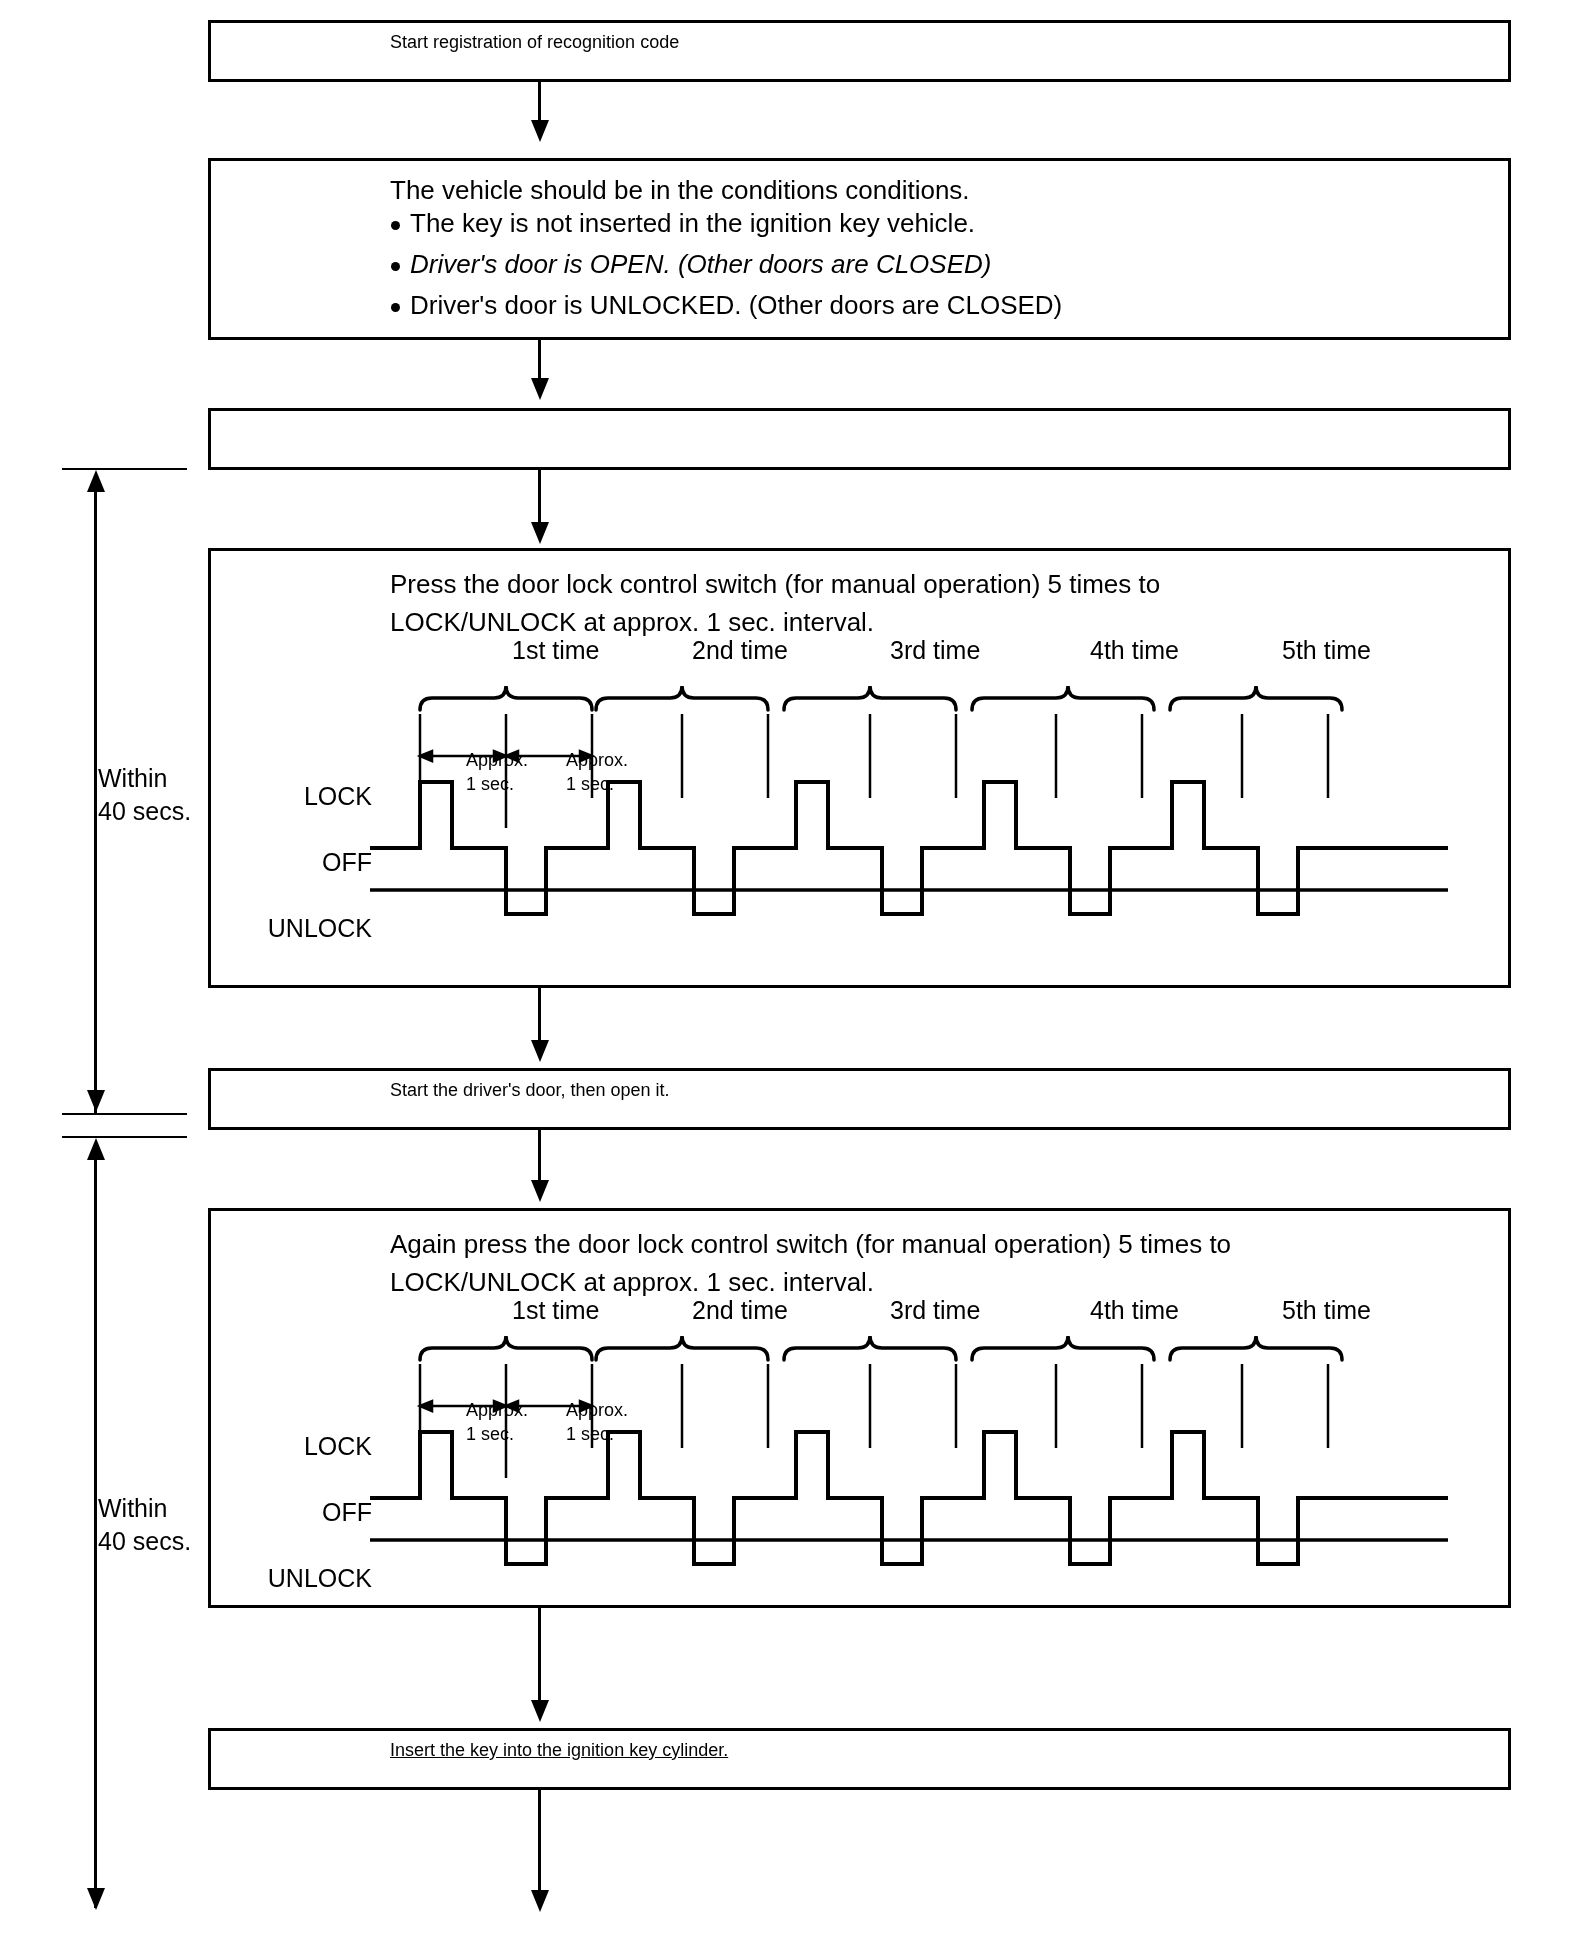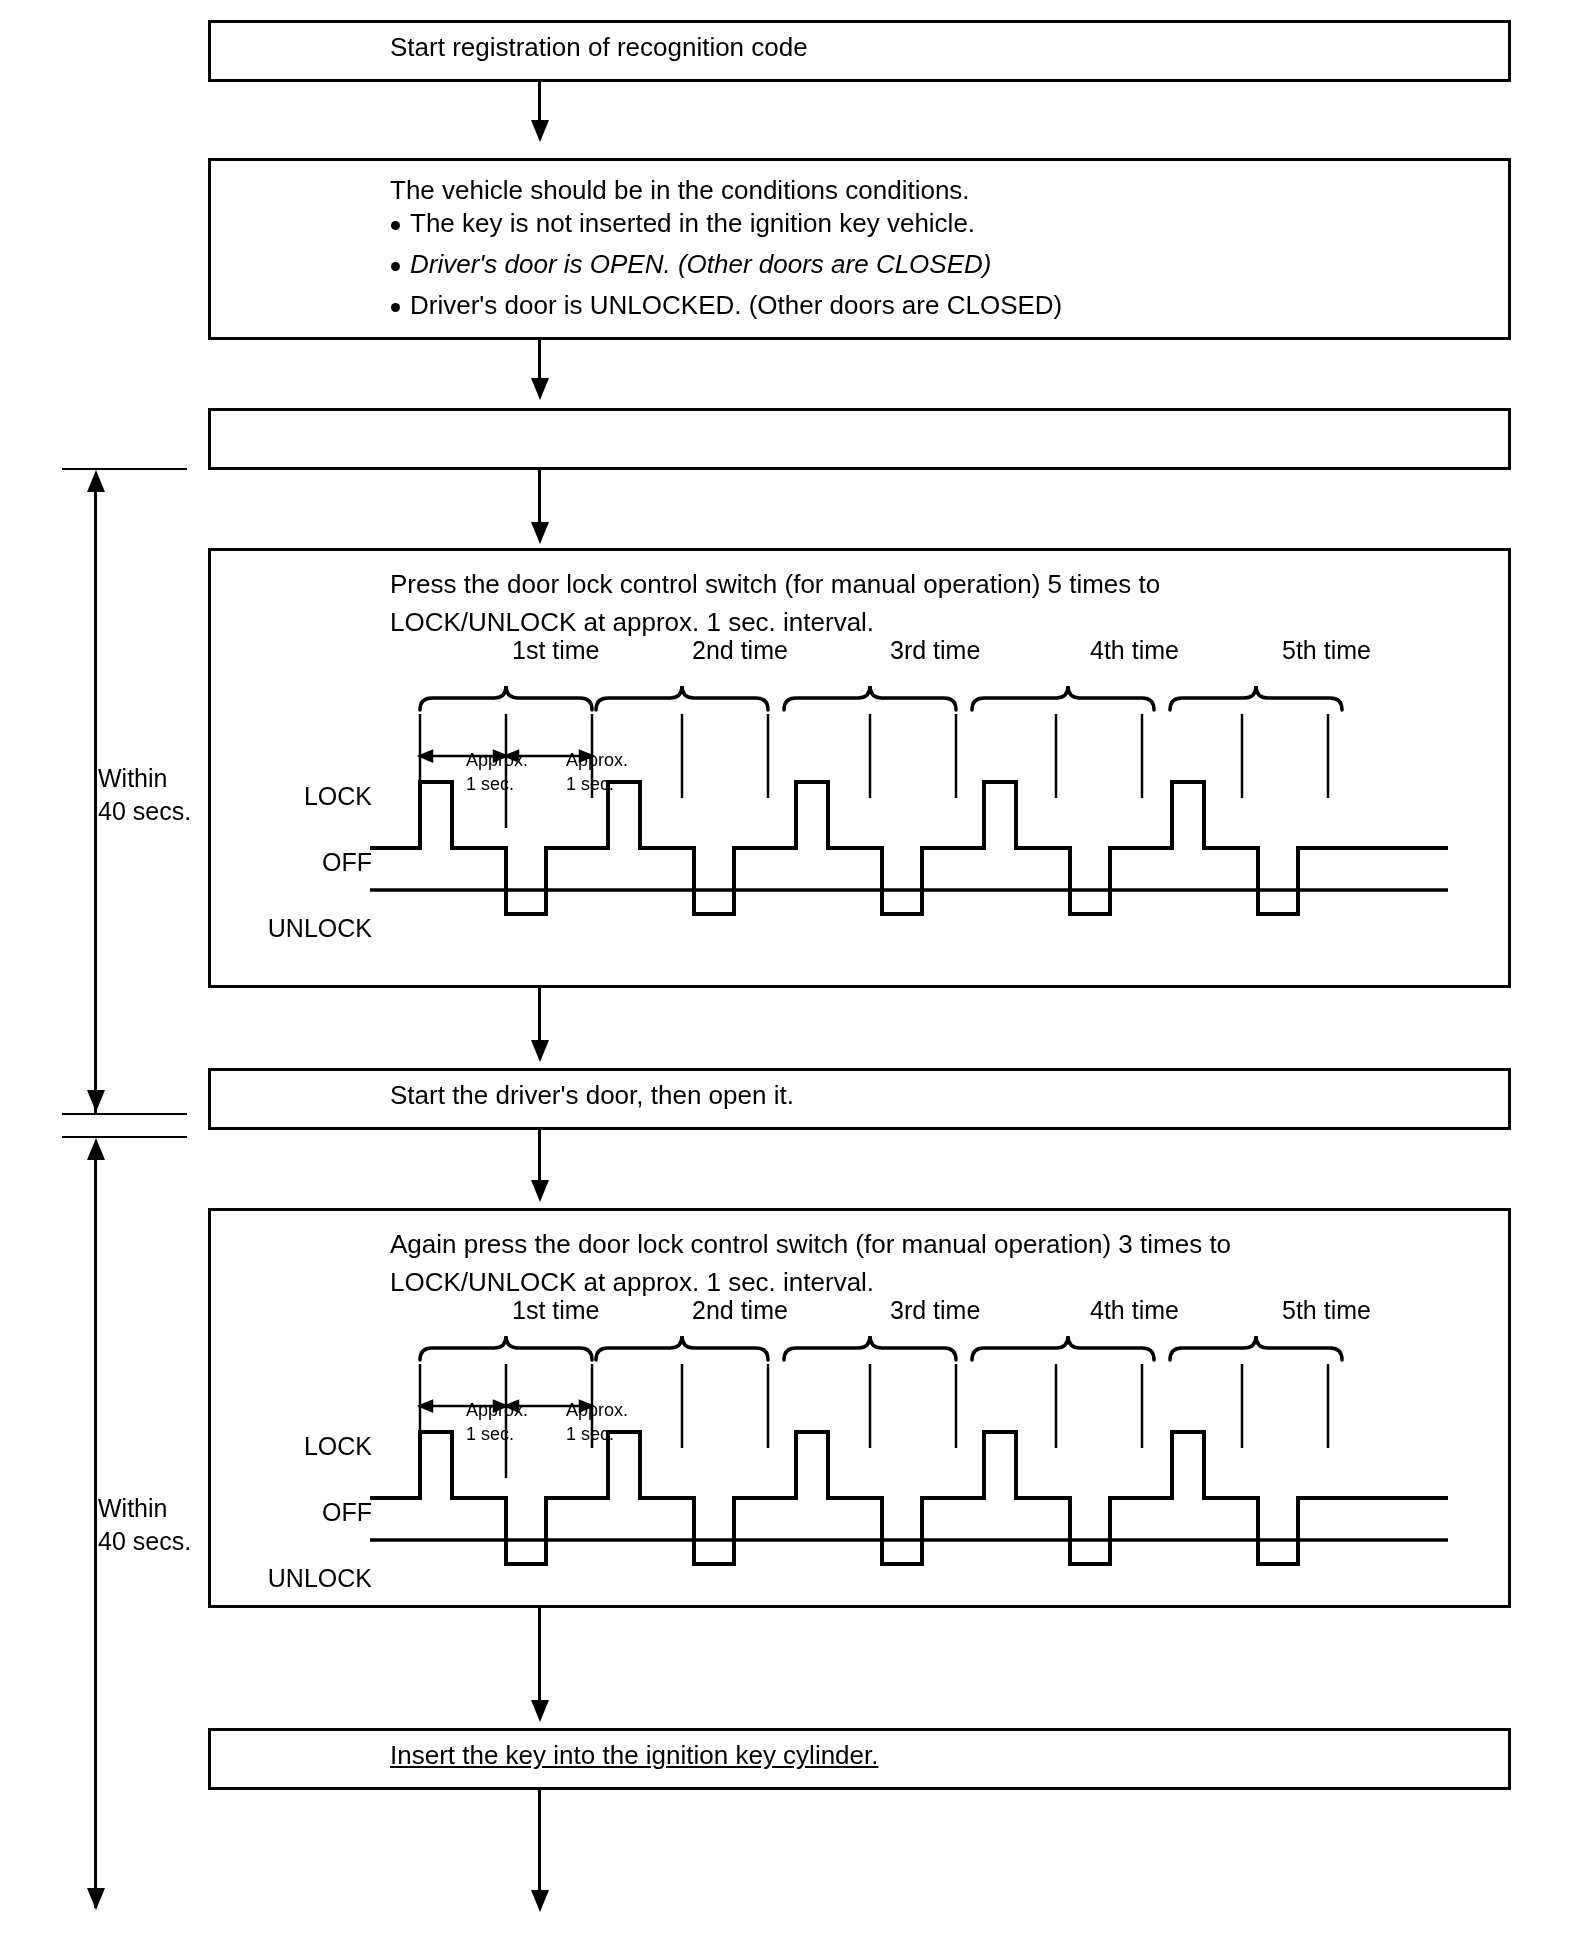--- a/index.html
+++ b/index.html
@@ -17,21 +17,21 @@
 
   
   .box{
     position:absolute;
     box-sizing:border-box;
     border:3px solid #000;
     background:#fff;
   }
   .single-line{
     position:absolute;
-    font-size:26px;
+    font-size:18px;
     white-space:nowrap;
   }
   .cond-line{
     position:absolute;
     font-size:26px;
     white-space:nowrap;
   }
   .bullet-dot{
     position:absolute;
     width:9px;height:9px;
@@ -223,21 +223,21 @@
 
   <div class="hline" style="left:62px; top:1136px; width:125px;"></div>
   <div class="arrow-up" style="left:87px; top:1138px;"></div>
   <div class="vline" style="left:94px; top:1150px; height:758px;"></div>
   <div class="arrow-down" style="left:87px; top:1888px;"></div>
   <div class="within-label" style="left:98px; top:1492px;">Within
 40 secs.</div>
 
   <div class="box" style="left:208px; top:1208px; width:1303px; height:400px;"></div>
 
-  <div class="wave-head" style="left:390px; top:1226px;">Again press the door lock control switch (for manual operation) 3 times to
+  <div class="wave-head" style="left:390px; top:1226px;">Again press the door lock control switch (for manual operation) 5 times to
 LOCK/UNLOCK at approx. 1 sec. interval.</div>
 
   <div class="time-label" style="left:512px; top:1296px;">1st time</div>
   <div class="time-label" style="left:692px; top:1296px;">2nd time</div>
   <div class="time-label" style="left:890px; top:1296px;">3rd time</div>
   <div class="time-label" style="left:1090px; top:1296px;">4th time</div>
   <div class="time-label" style="left:1282px; top:1296px;">5th time</div>
 
   <div class="axis-label" style="left:262px; top:1432px; width:110px;">LOCK</div>
   <div class="axis-label" style="left:262px; top:1498px; width:110px;">OFF</div>

